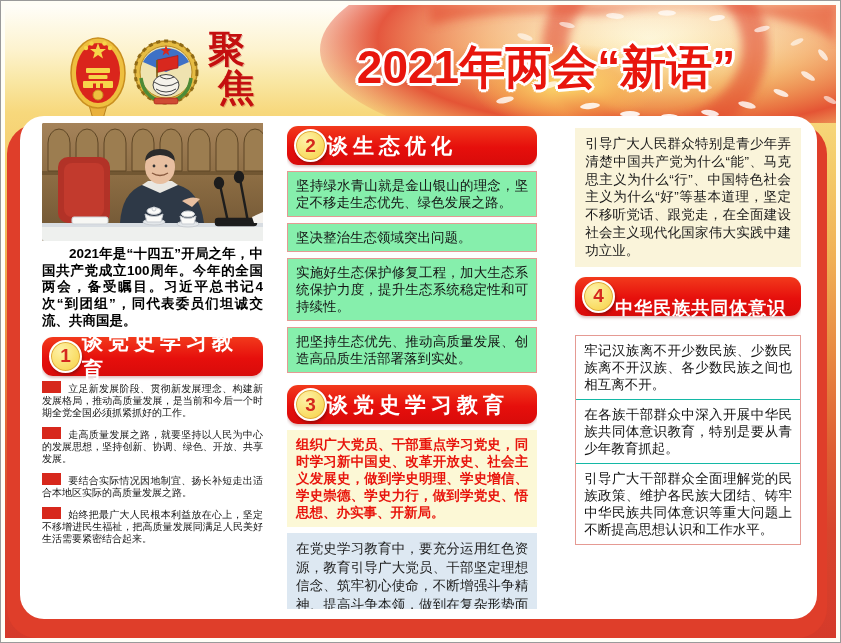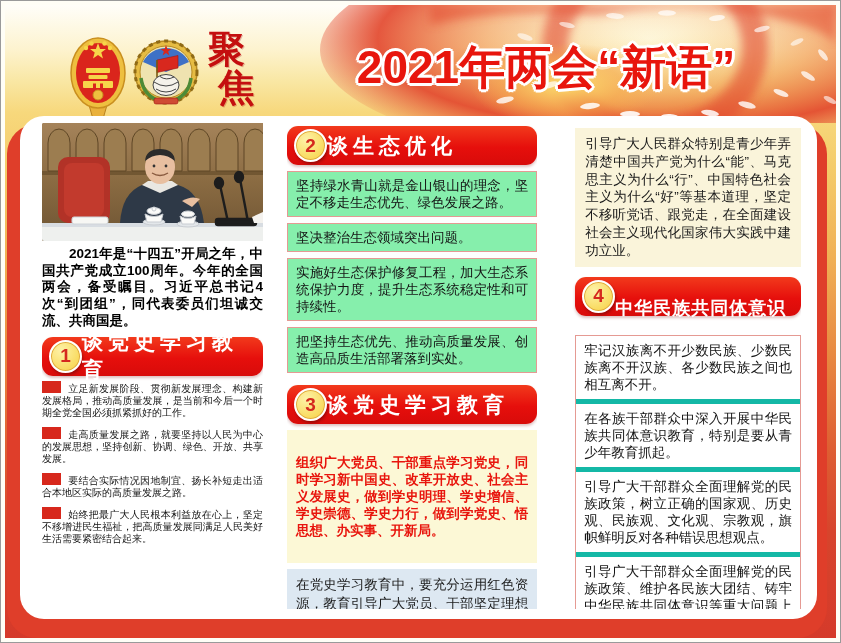--- a/index.html
+++ b/index.html
@@ -49,29 +49,29 @@
     line-height:1.24;text-align:justify;text-indent:2em;}
   .bullets{margin-top:4px;}
   .bullet{margin:0 0 7px 0;color:#141414;font-size:10px;line-height:1.2;
     text-align:justify;font-weight:500;}
   .bullet .sq{display:inline-block;width:19px;height:12px;background:#d7281c;
     margin-right:7px;transform:translateY(1px);}
   
   .box{box-sizing:border-box;border:1px solid #e59a93;background:#86efac;
     padding:5px 8px;margin-top:6px;color:#141414;font-size:13.5px;line-height:1.26;
     text-align:justify;font-weight:500;}
-  .box.cream{background:#fcf8d6;border:none;color:#e8150d;font-weight:bold;padding:24px 9px;}
+  .box.cream{background:#fcf8d6;border:none;color:#e8150d;font-weight:bold;padding:6px 9px;}
   .box.blue{background:#dde8f2;border:none;color:#1c1c1c;padding:7px 9px;line-height:1.38;}
   .box.cream-plain{background:#faf4da;border:none;color:#1a1a1a;padding:7px 10px;line-height:1.32;}
   .mt10{margin-top:10px;}
   .mt12{margin-top:12px;}
   .cellbox{box-sizing:border-box;border:1px solid #e59a93;margin-top:19px;}
   .cell{padding:6px 8px;color:#141414;font-size:13.5px;line-height:1.26;
     text-align:justify;font-weight:500;}
-  .cell + .cell{border-top:5px solid #14b8a6;}
+  .cell + .cell{border-top:1px solid #14b8a6;}
 </style>
 </head>
 <body>
 
 <div class="poster">
  <div class="canvas">
 
   <div class="header">
     <svg class="swirl" width="831" height="118" viewBox="0 0 831 118">
       <defs>
@@ -260,20 +260,19 @@
       <div class="box cream-plain" style="margin-top:5px;">引导广大人民群众特别是青少年弄清楚中国共产党为什么“能”、马克思主义为什么“行”、中国特色社会主义为什么“好”等基本道理，坚定不移听党话、跟党走，在全面建设社会主义现代化国家伟大实践中建功立业。</div>
 
       <div class="sec-head mt10">
         <span class="sec-num">4</span>
         <span class="sec-title small">中华民族共同体意识</span>
       </div>
 
       <div class="cellbox">
         <div class="cell">牢记汉族离不开少数民族、少数民族离不开汉族、各少数民族之间也相互离不开。</div>
         <div class="cell">在各族干部群众中深入开展中华民族共同体意识教育，特别是要从青少年教育抓起。</div>
-        <div class="cell">引导广大干部群众全面理解党的民族政策，树立正确的国家观、历史观、民族观、文化观、宗教观，旗帜鲜明反对各种错误思想观点。</div>
         <div class="cell">引导广大干部群众全面理解党的民族政策、维护各民族大团结、铸牢中华民族共同体意识等重大问题上不断提高思想认识和工作水平。</div>
       </div>
     </div>
 
   </div>
  </div>
 </div>
 
 </body></html>

